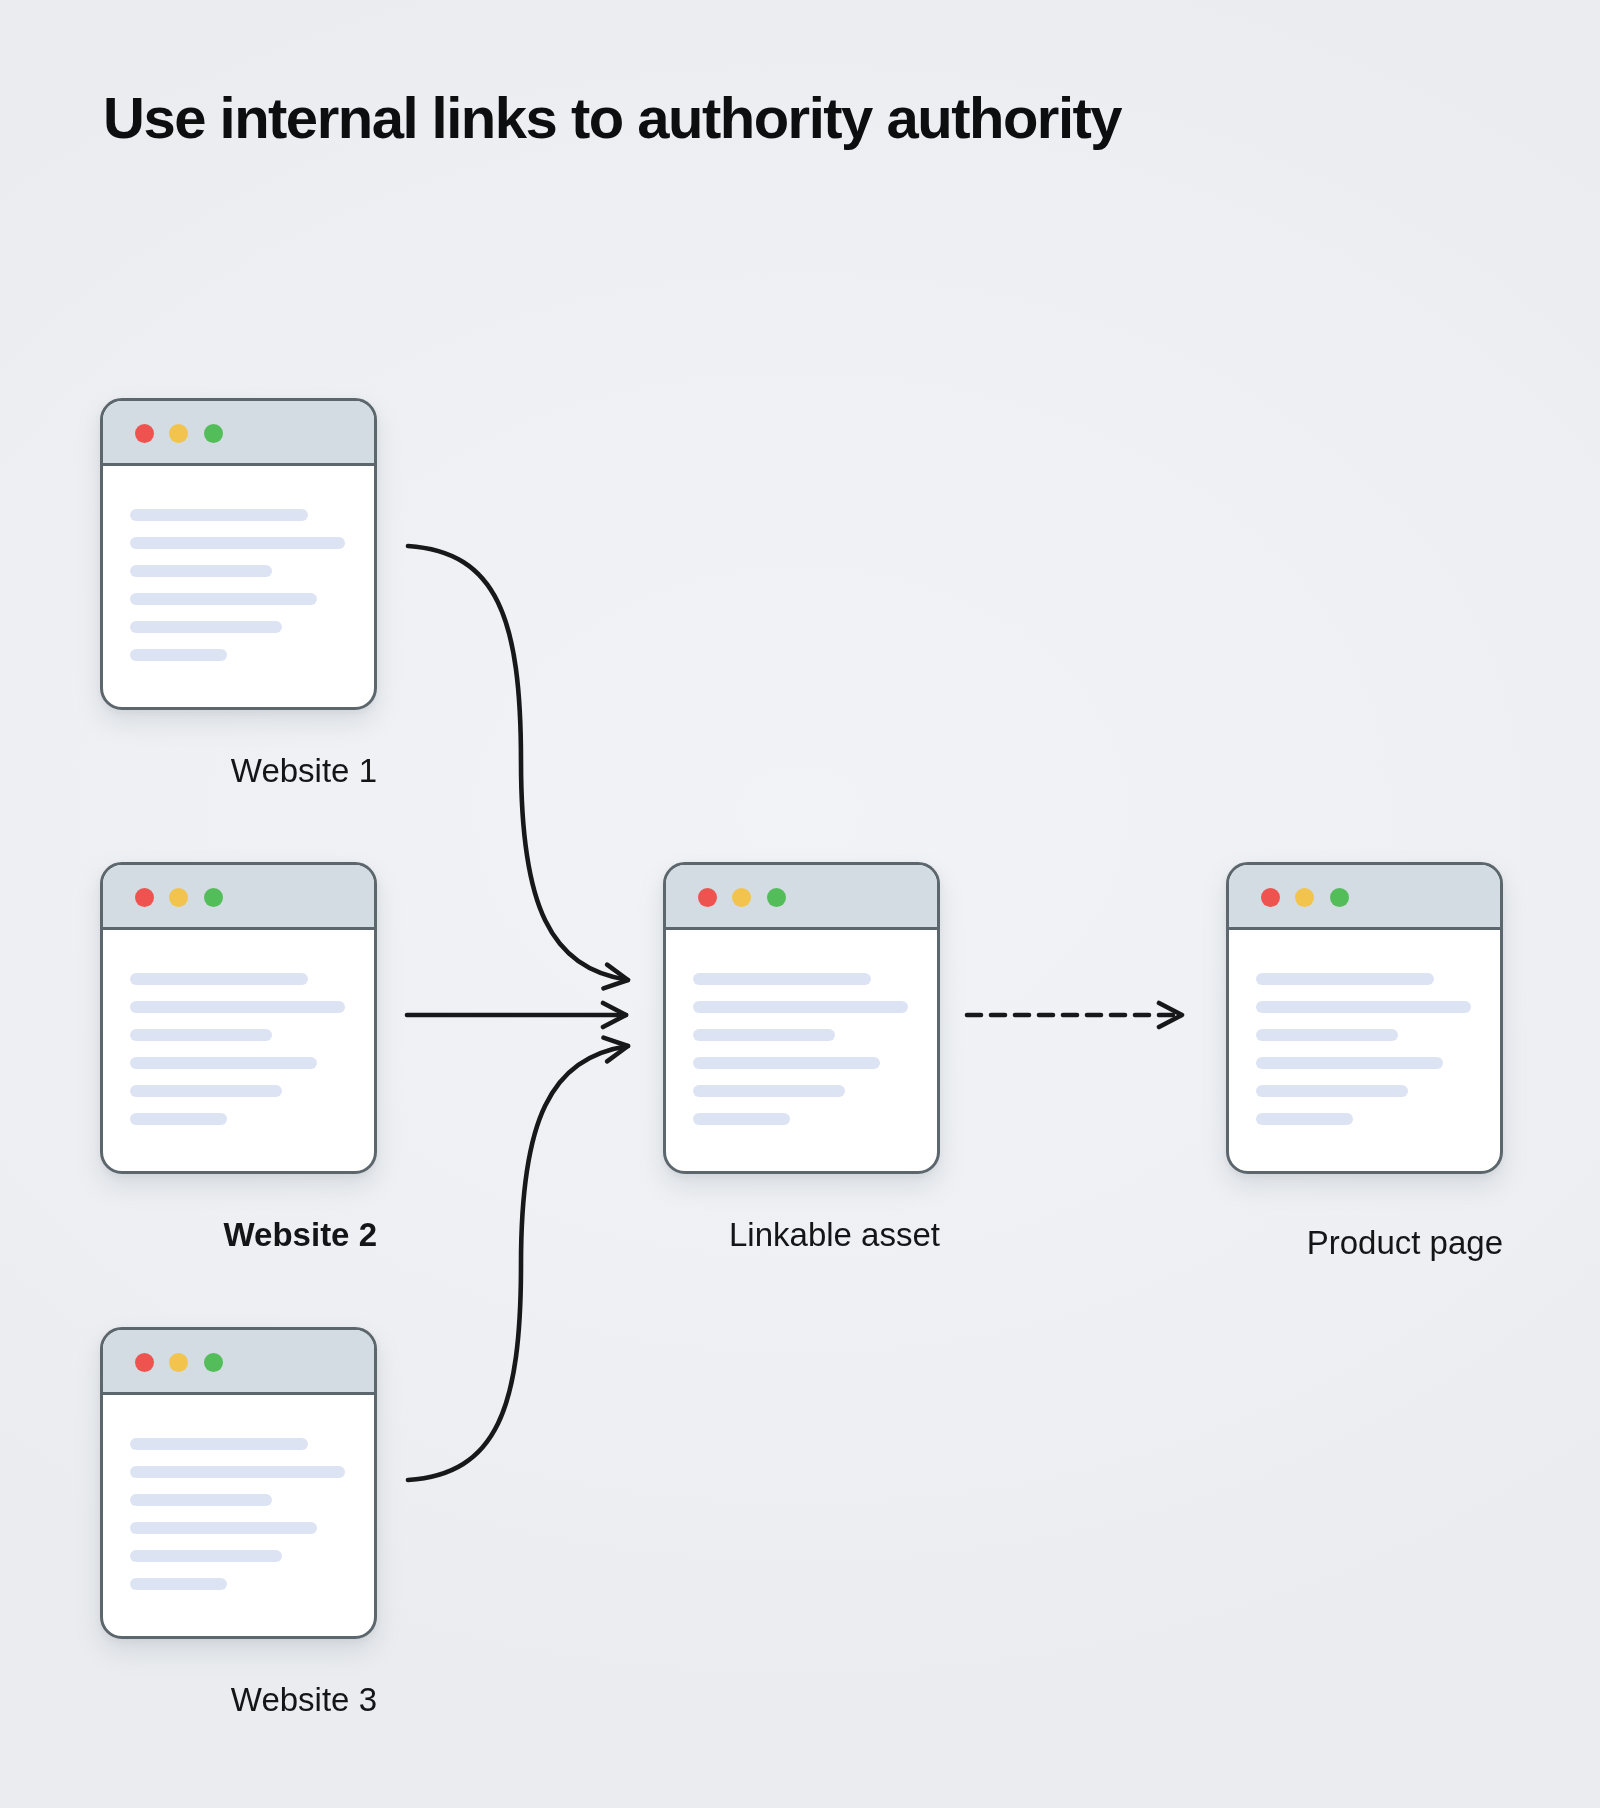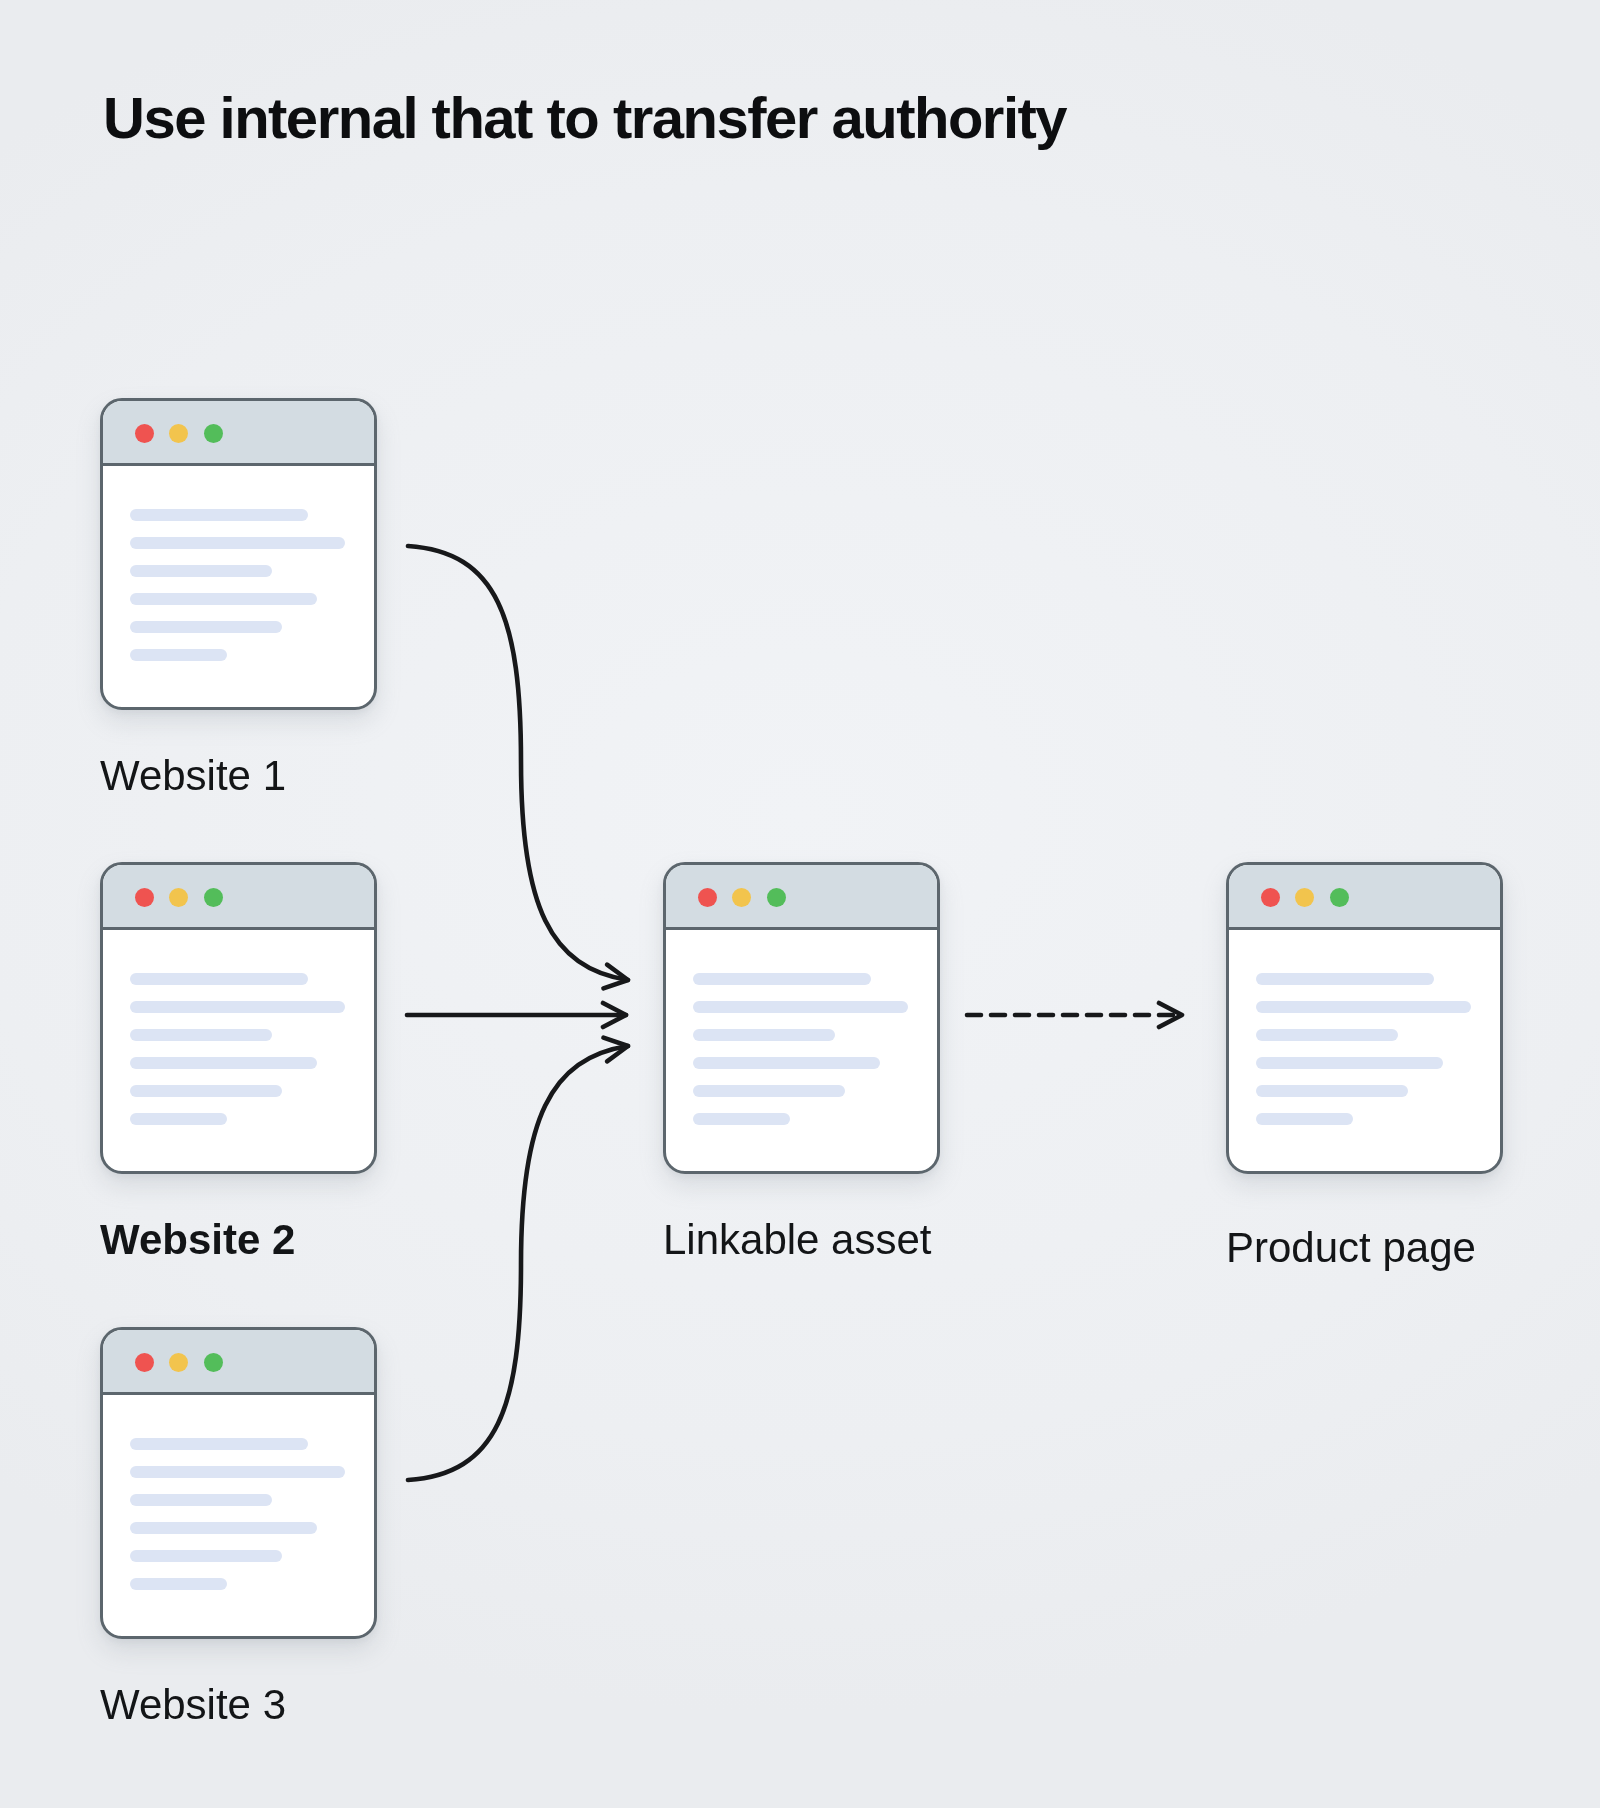--- a/index.html
+++ b/index.html
@@ -43,43 +43,43 @@
   .ln{position:absolute;left:27px;height:12px;border-radius:6px;background:#dce4f4;}
   .ln1{top:43px;width:178px;}
   .ln2{top:71px;width:215px;}
   .ln3{top:99px;width:142px;}
   .ln4{top:127px;width:187px;}
   .ln5{top:155px;width:152px;}
   .ln6{top:183px;width:97px;}
 
   
   .node-label{
-    position:absolute;width:277px;text-align:left;
-    font-size:42px;color:#131517;font-weight:400;
+    position:absolute;width:277px;text-align:right;
+    font-size:33px;color:#131517;font-weight:400;
     white-space:nowrap;
   }
 
   
   .edge-label{
     position:absolute;left:932px;top:858px;width:300px;
     text-align:center;font-size:34px;line-height:45px;color:#17181a;
   }
 
   
   svg.arrows{position:absolute;left:0;top:0;width:1600px;height:1808px;pointer-events:none;}
   .arrow-path{stroke:#17181a;stroke-width:4.6;fill:none;stroke-linecap:round;}
   .arrow-dashed{stroke-dasharray:14 10;}
 </style>
 </head>
 <body>
 
 <div class="canvas">
 
   <div class="title">
-    <div>Use internal that to transfer authority</div>
+    <div>Use internal links to authority authority</div>
   </div>
 
   <div class="bwindow" style="left:100px;top:398px;">
     <div class="titlebar">
       <span class="dot red"></span>
       <span class="dot yellow"></span>
       <span class="dot green"></span>
     </div>
     <div class="content">
       <div class="ln ln1"></div>

